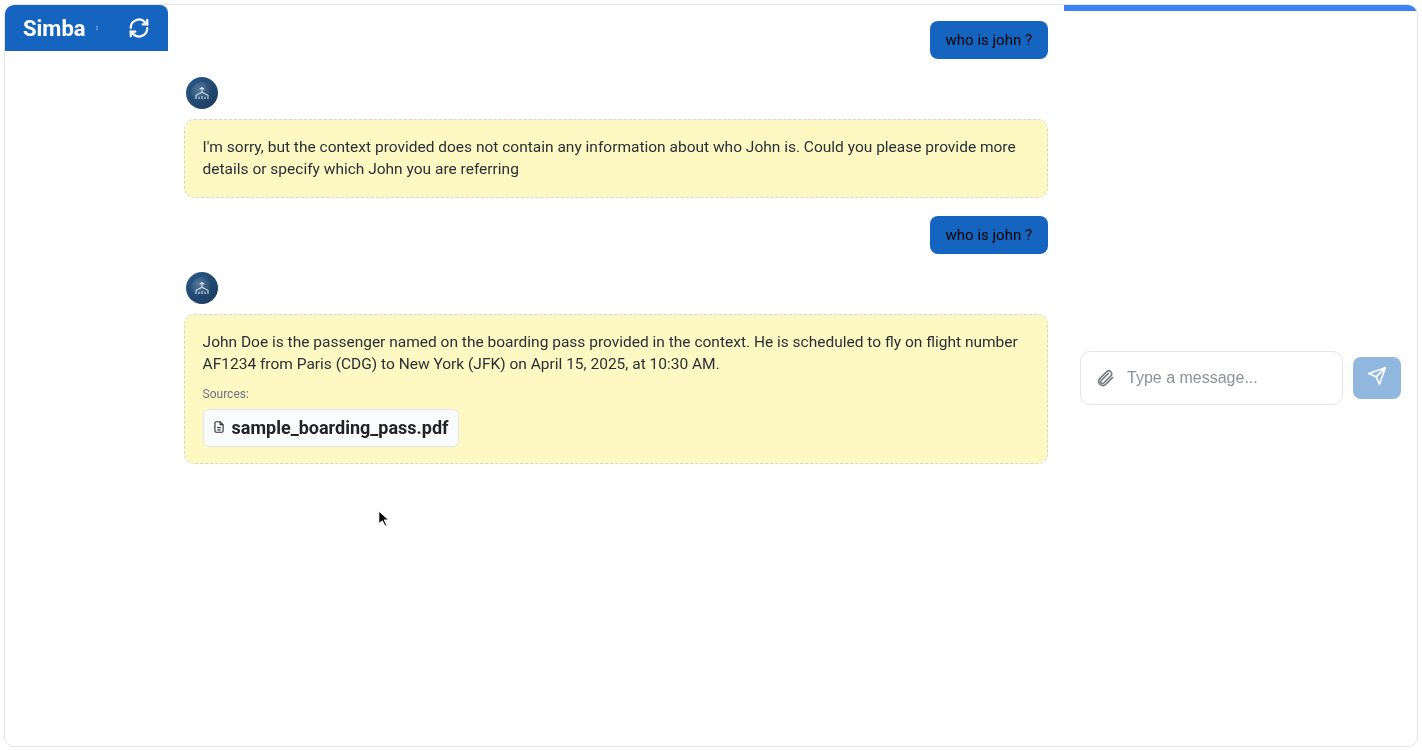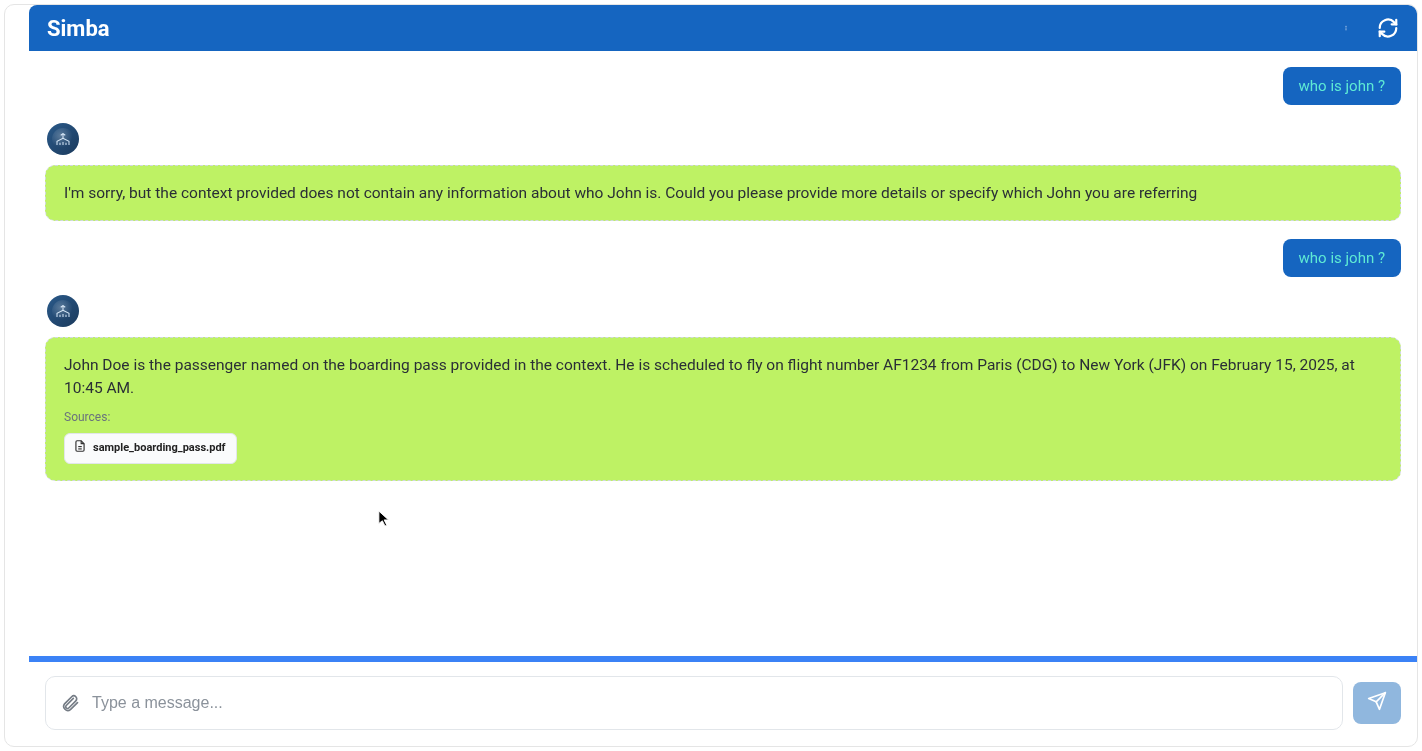--- a/index.html
+++ b/index.html
@@ -10,24 +10,22 @@
       height: 751px;
       overflow: hidden;
       display: flex;
       flex-direction: column;
     }
     .app-frame {
       border: 1px solid #e5e5e5;
       border-radius: 10px;
       margin: 4px;
       display: flex;
-      flex-direction: column;
       height: calc(100% - 8px);
       overflow: hidden;
-      padding-left: 24px;
     }
     .header {
       background: #1565c0;
       color: #fff;
       height: 46px;
       display: flex;
       align-items: center;
       padding: 0 18px;
       border-radius: 8px 8px 0 0;
     }
@@ -57,21 +55,21 @@
       display: flex;
       flex-direction: column;
       gap: 18px;
     }
     .user-row {
       display: flex;
       justify-content: flex-end;
     }
     .user-bubble {
       background: #1565c0;
-      color: #5eead4;
+      color: #000000;
       padding: 10px 16px;
       border-radius: 8px;
       font-size: 15px;
       max-width: 70%;
     }
     .bot-row {
       display: flex;
       flex-direction: column;
       gap: 10px;
     }
@@ -92,40 +90,39 @@
       content:"";
       position:absolute;
       inset:5px;
       border-radius:50%;
       background: radial-gradient(circle at 40% 35%, rgba(255,255,255,0.25), transparent 60%);
     }
     .bot-bubble {
       border: 1px dashed #d0d7de;
       border-radius: 10px;
       padding: 16px 18px 16px 18px;
-      background: #bef264;
+      background: #fef9c3;
       color: #2a2f36;
       font-size: 15.5px;
       line-height: 1.45;
     }
     .sources-label {
       margin-top: 10px;
       font-size: 12px;
       color: #6a737d;
     }
     .source-chip {
       display: inline-flex;
-      align-items: center;
       gap: 6px;
       margin-top: 6px;
       padding: 5px 10px 5px 8px;
       border: 1px solid #e2e6ea;
       border-radius: 6px;
       background: #fafbfc;
-      font-size: 11px;
+      font-size: 18px;
       font-weight: 700;
       color: #222;
       cursor: pointer;
     }
     .source-chip svg { width: 14px; height: 14px; color:#333;}
     .input-area {
       border-top: 6px solid #3b82f6;
       padding: 14px 16px 16px 16px;
       display: flex;
       align-items: center;
@@ -237,21 +234,21 @@
         <svg viewBox="0 0 24 24" width="18" height="18" fill="none" stroke="#cfe3f5" stroke-width="1.4">
           <path d="M4 20v-5l8-4 8 4v5"></path>
             <path d="M8 20v-3"></path>
             <path d="M12 20v-4"></path>
             <path d="M16 20v-3"></path>
           <path d="M12 11V5"></path>
             <path d="M9 7l3-2 3 2"></path>
         </svg>
       </div>
       <div class="bot-bubble">
-        <div>John Doe is the passenger named on the boarding pass provided in the context. He is scheduled to fly on flight number AF1234 from Paris (CDG) to New York (JFK) on February 15, 2025, at 10:45 AM.</div>
+        <div>John Doe is the passenger named on the boarding pass provided in the context. He is scheduled to fly on flight number AF1234 from Paris (CDG) to New York (JFK) on April 15, 2025, at 10:30 AM.</div>
         <div class="sources-label">Sources:</div>
         <div class="source-chip">
           <span>
             <svg viewBox="0 0 24 24" fill="none" stroke="currentColor" stroke-width="2">
                 <path d="M14 3H7a2 2 0 0 0-2 2v14a2 2 0 0 0 2 2h10a2 2 0 0 0 2-2V8z"></path>
                 <path d="M14 3v5h5"></path>
                 <path d="M9 13h6"></path>
                 <path d="M9 17h6"></path>
               </svg>
           </span>

